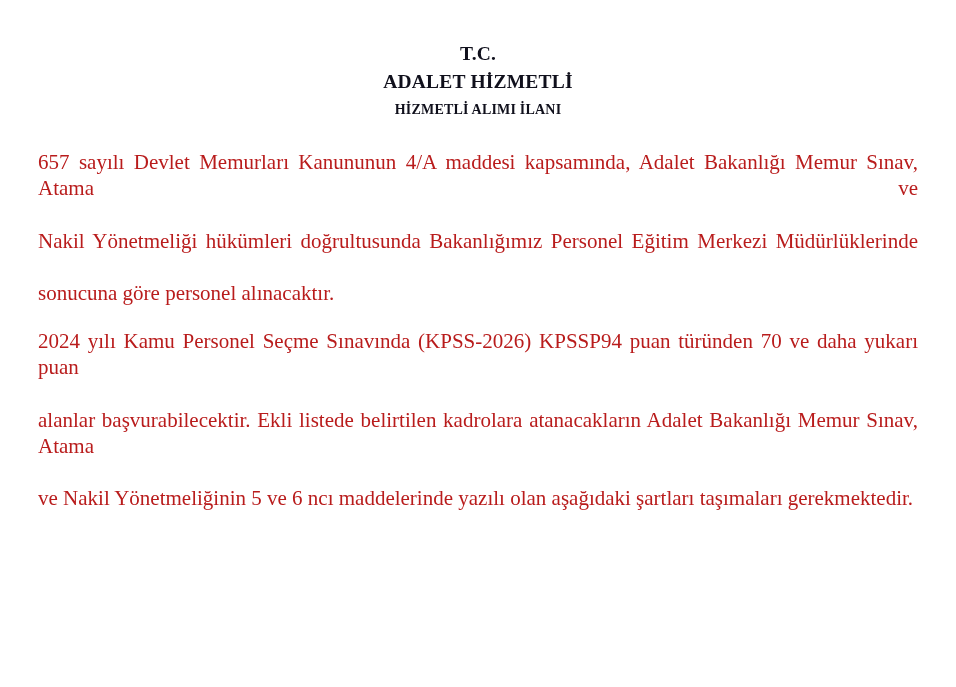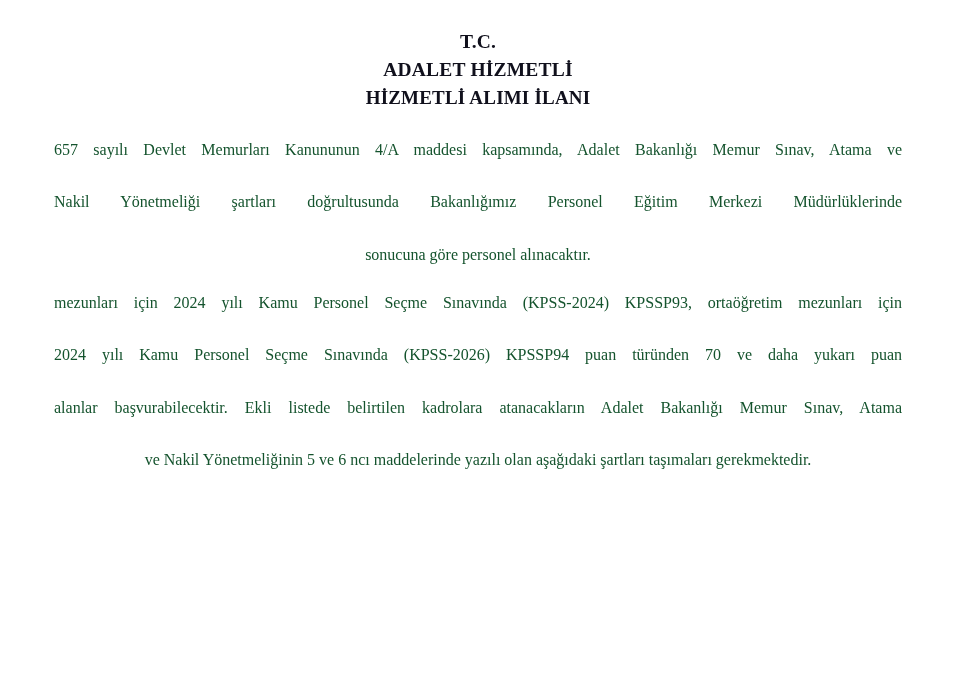--- a/index.html
+++ b/index.html
@@ -22,49 +22,49 @@
     width: 956px;
     height: 687px;
     box-sizing: border-box;
     padding: 0;
     background: #ffffff;
   }
 
   .content {
     position: absolute;
     left: 38px;
-    top: 4px;
+    top: 16px;
     width: 880px;
   }
 
   
   .title-block {
     padding-top: 24px;
     text-align: center;
   }
   .title-line {
     font-weight: bold;
     font-size: 19.5px;
     line-height: 28px;
     letter-spacing: 0.2px;
     color: #10101c;
     white-space: pre;
   }
   .title-line.small {
-    font-size: 19px;
+    font-size: 14px;
   }
 
   
   .para {
     text-align: justify;
     text-justify: inter-word;
-    font-size: 16px;
+    font-size: 21px;
     line-height: 26.2px;
-    color: #14532d;
-    margin: 16px;
+    color: #b91c1c;
+    margin: 0;
   }
   .para.first {
     margin-top: 25px;
   }
   .para.second {
     margin-top: 22px;
   }
   
   .jline {
     display: block;
@@ -72,42 +72,41 @@
     text-justify: inter-word;
   }
   .jline::after {
     content: "";
     display: inline-block;
     width: 100%;
     height: 0;
   }
   .lastline {
     display: block;
-    text-align: center;
+    text-align: left;
   }
 </style>
 </head>
 <body style="background: rgb(255, 255, 255); color: rgb(16, 16, 28);">
 
 <div class="page">
   <div class="content">
 
     <div class="title-block">
       <div class="title-line">T.C.</div>
       <div class="title-line">ADALET HİZMETLİ</div>
       <div class="title-line small">HİZMETLİ ALIMI İLANI</div>
     </div>
 
     <div class="para first">
       <span class="jline">657 sayılı Devlet Memurları Kanununun 4/A maddesi kapsamında, Adalet Bakanlığı Memur Sınav, Atama ve</span>
-      <span class="jline">Nakil Yönetmeliği şartları doğrultusunda Bakanlığımız Personel Eğitim Merkezi Müdürlüklerinde</span>
+      <span class="jline">Nakil Yönetmeliği hükümleri doğrultusunda Bakanlığımız Personel Eğitim Merkezi Müdürlüklerinde</span>
       <span class="lastline">sonucuna göre personel alınacaktır.</span>
     </div>
 
     <div class="para second">
-      <span class="jline">mezunları için 2024 yılı Kamu Personel Seçme Sınavında (KPSS-2024) KPSSP93, ortaöğretim mezunları için</span>
       <span class="jline">2024 yılı Kamu Personel Seçme Sınavında (KPSS-2026) KPSSP94 puan türünden 70 ve daha yukarı puan</span>
       <span class="jline">alanlar başvurabilecektir. Ekli listede belirtilen kadrolara atanacakların Adalet Bakanlığı Memur Sınav, Atama</span>
       <span class="lastline">ve Nakil Yönetmeliğinin 5 ve 6 ncı maddelerinde yazılı olan aşağıdaki şartları taşımaları gerekmektedir.</span>
     </div>
 
   </div>
 </div>
 
 </body></html>

